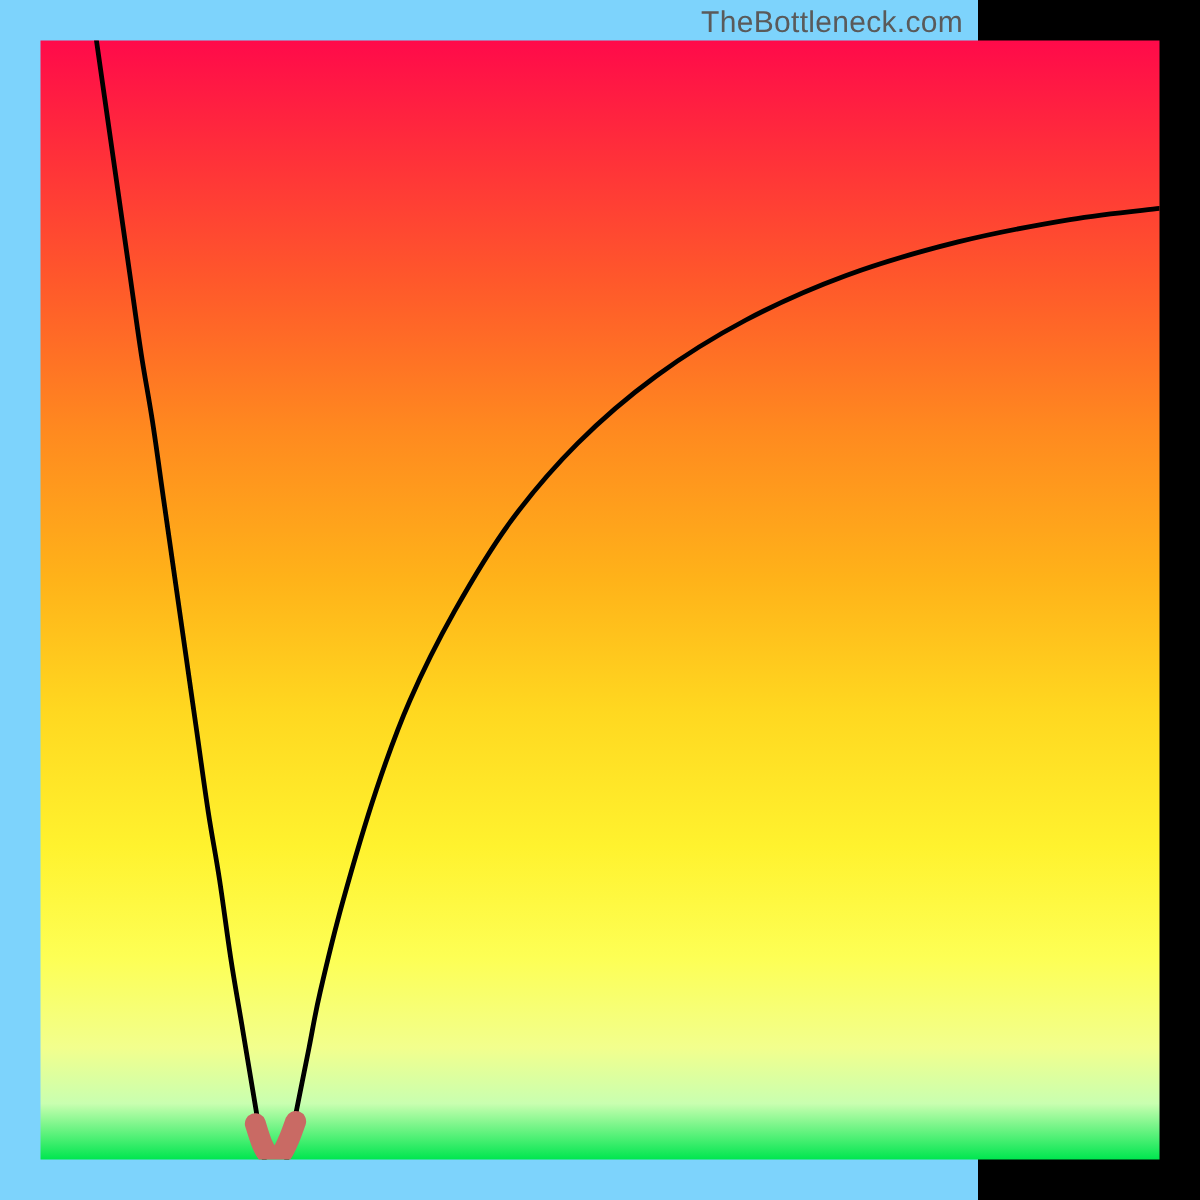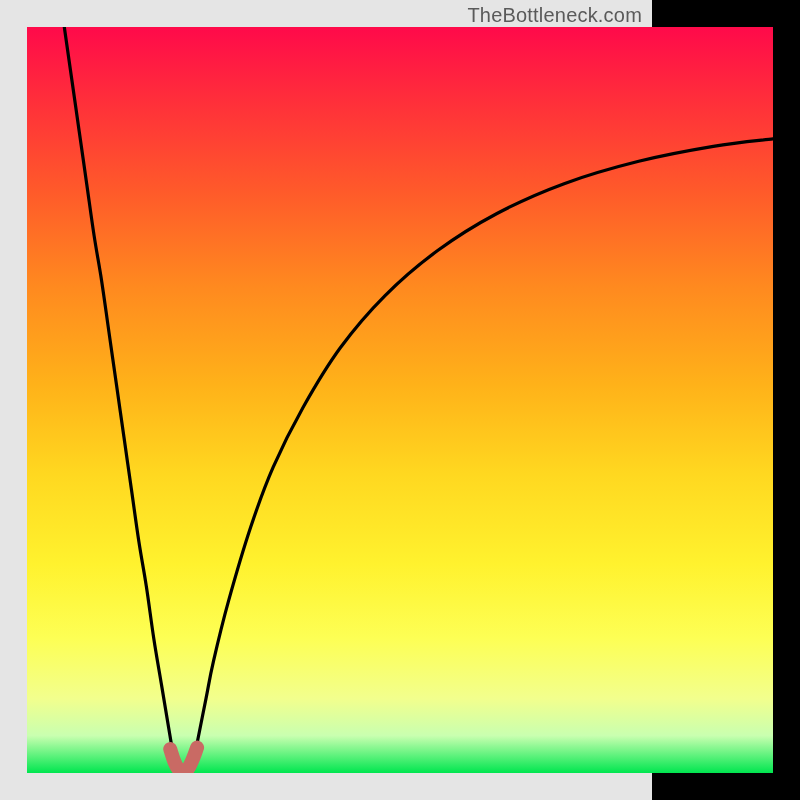--- a/index.html
+++ b/index.html
@@ -8,21 +8,21 @@
     width: 800px;
     height: 800px;
     overflow: hidden;
     background: #000;
     font-family: Arial, Helvetica, sans-serif;
   }
   .frame {
     position: relative;
     width: 652px;
     height: 800px;
-    background: #e5e5e5;
+    background: #7dd3fc;
   }
   .plot-area {
     position: absolute;
     left: 27px;
     top: 27px;
     width: 746px;
     height: 746px;
     background: linear-gradient(to bottom,
       #ff0a4a 0%,
       #ff2f3a 10%,

